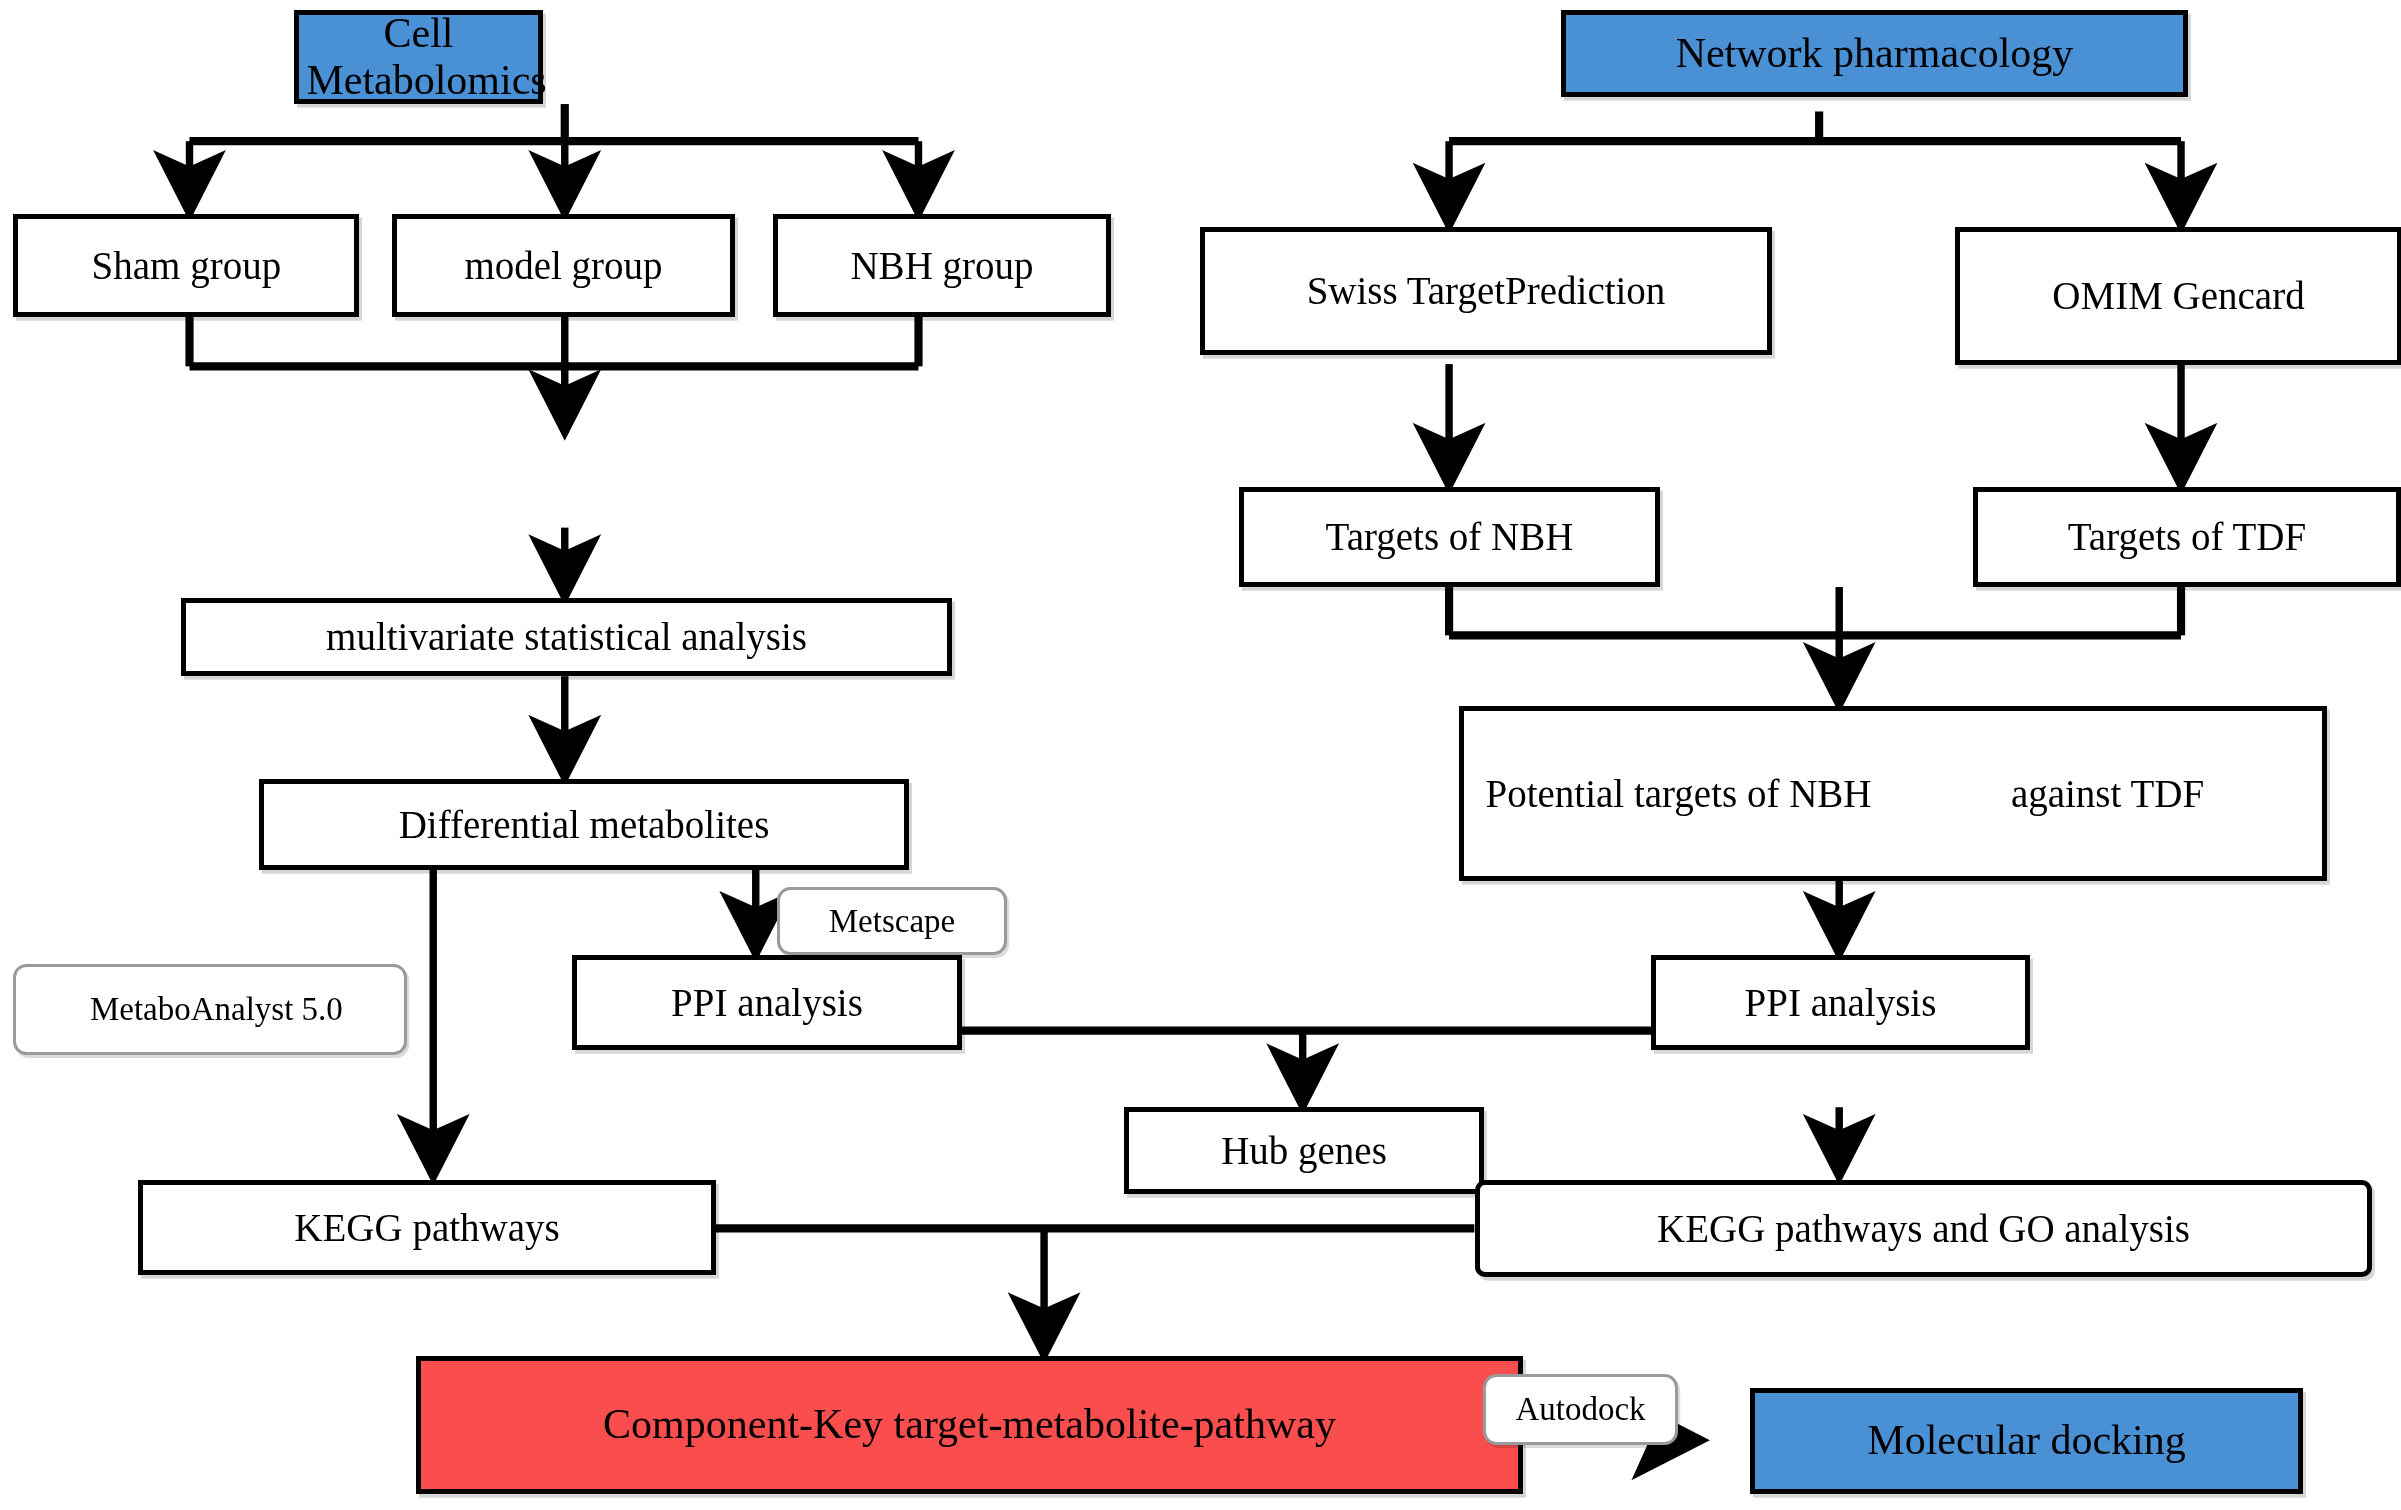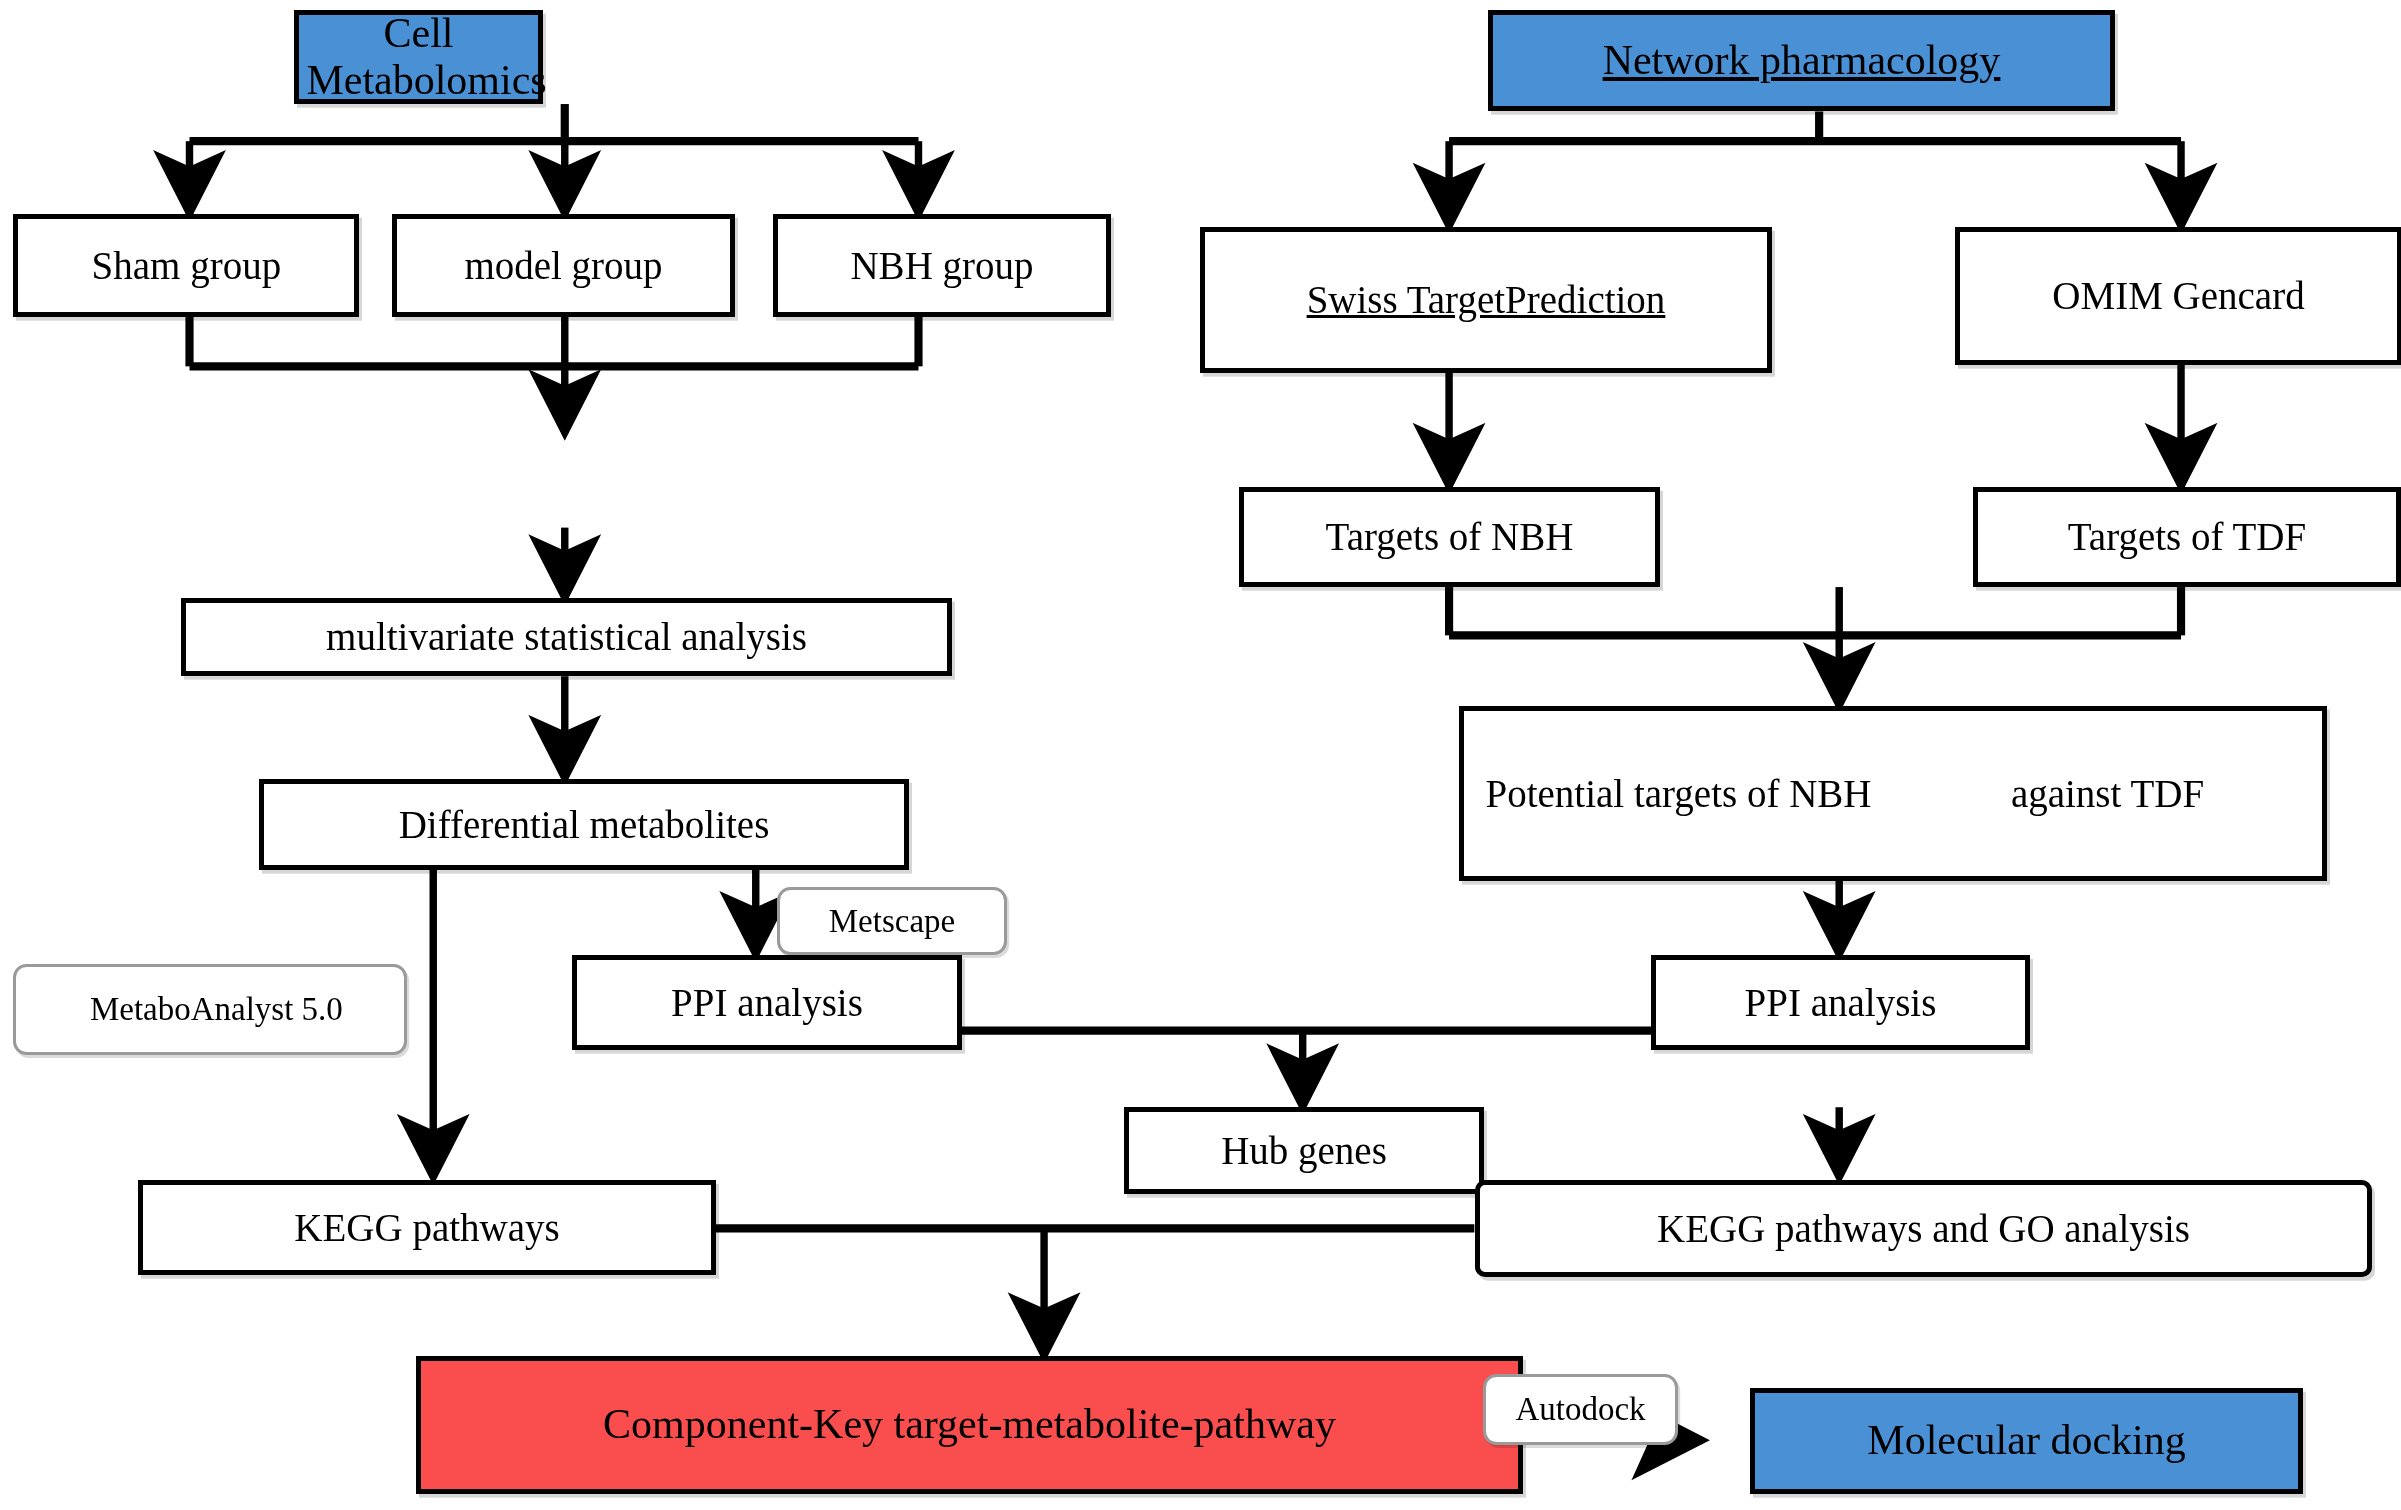--- a/index.html
+++ b/index.html
@@ -120,21 +120,21 @@
       <path d="M1405,1653 L1405,1825" marker-end="url(#arrowhead)" stroke-width="10"></path>
 
       <path d="M2050,1938 L2290,1938" marker-end="url(#arrowhead)" stroke-width="11"></path>
     </g>
   </svg>
 
   <div class="node blue" style="left:294px; top:10.4px; width:249px; height:94px; font-size:42px;">
     <span class="lbl">Cell Metabolomics</span>
   </div>
 
-  <div class="node blue" style="left:1488px; top:10.4px; width:627px; height:101px; font-size:42px;text-decoration:underline;">
+  <div class="node blue" style="left:1561px; top:10.4px; width:627px; height:87px; font-size:42px;">
     <span class="lbl">Network pharmacology</span>
   </div>
 
   <div class="node" style="left:13.4px; top:214px; width:346px; height:103px; font-size:39px;">
     <span class="lbl">Sham group</span>
   </div>
 
   <div class="node" style="left:392px; top:214px; width:343px; height:103px; font-size:39px;">
     <span class="lbl">model group</span>
   </div>
@@ -165,21 +165,21 @@
   </div>
 
   <div class="node" style="left:1124px; top:1107px; width:360px; height:87px; font-size:39px;">
     <span class="lbl">Hub genes</span>
   </div>
 
   <div class="node" style="left:138px; top:1180px; width:578px; height:95px; font-size:39px;">
     <span class="lbl">KEGG pathways</span>
   </div>
 
-  <div class="node" style="left:1200px; top:227px; width:572px; height:146px; font-size:39px;text-decoration:underline;">
+  <div class="node" style="left:1200px; top:227px; width:572px; height:128px; font-size:39px;">
     <span class="lbl">Swiss TargetPrediction</span>
   </div>
 
   <div class="node" style="left:1955px; top:227px; width:447px; height:138px; font-size:39px;">
     <span class="lbl">OMIM Gencard</span>
   </div>
 
   <div class="node" style="left:1239px; top:487px; width:421px; height:100px; font-size:39px;">
     <span class="lbl">Targets of NBH</span>
   </div>

